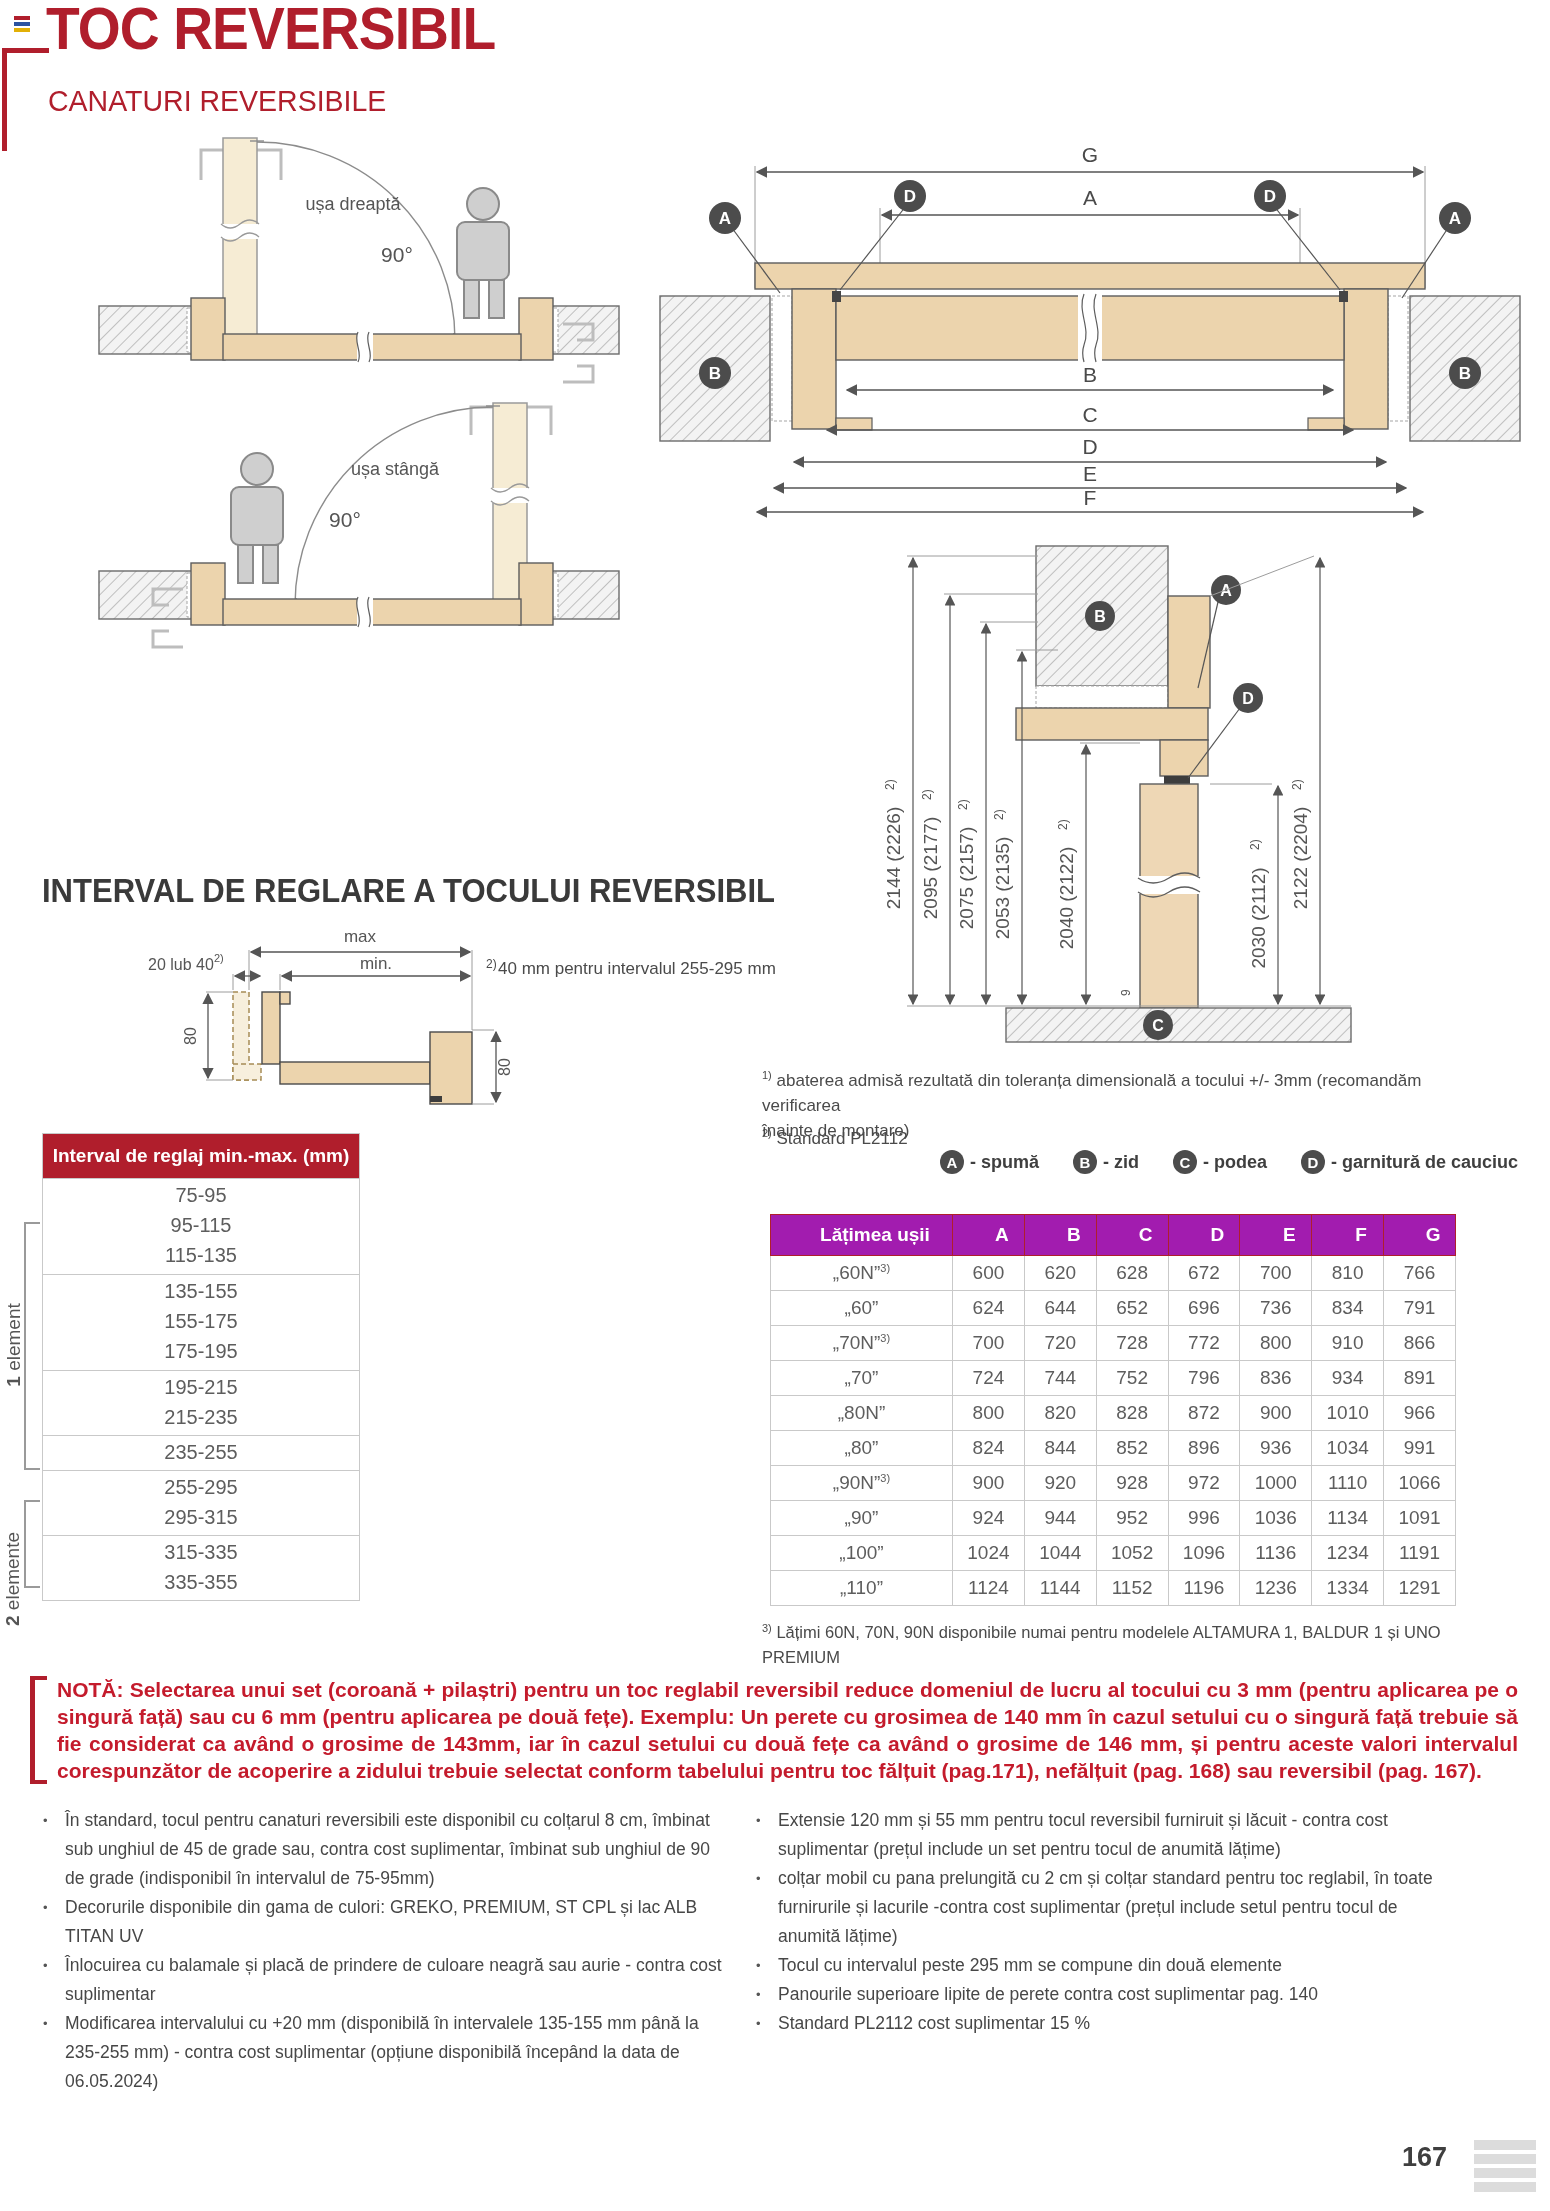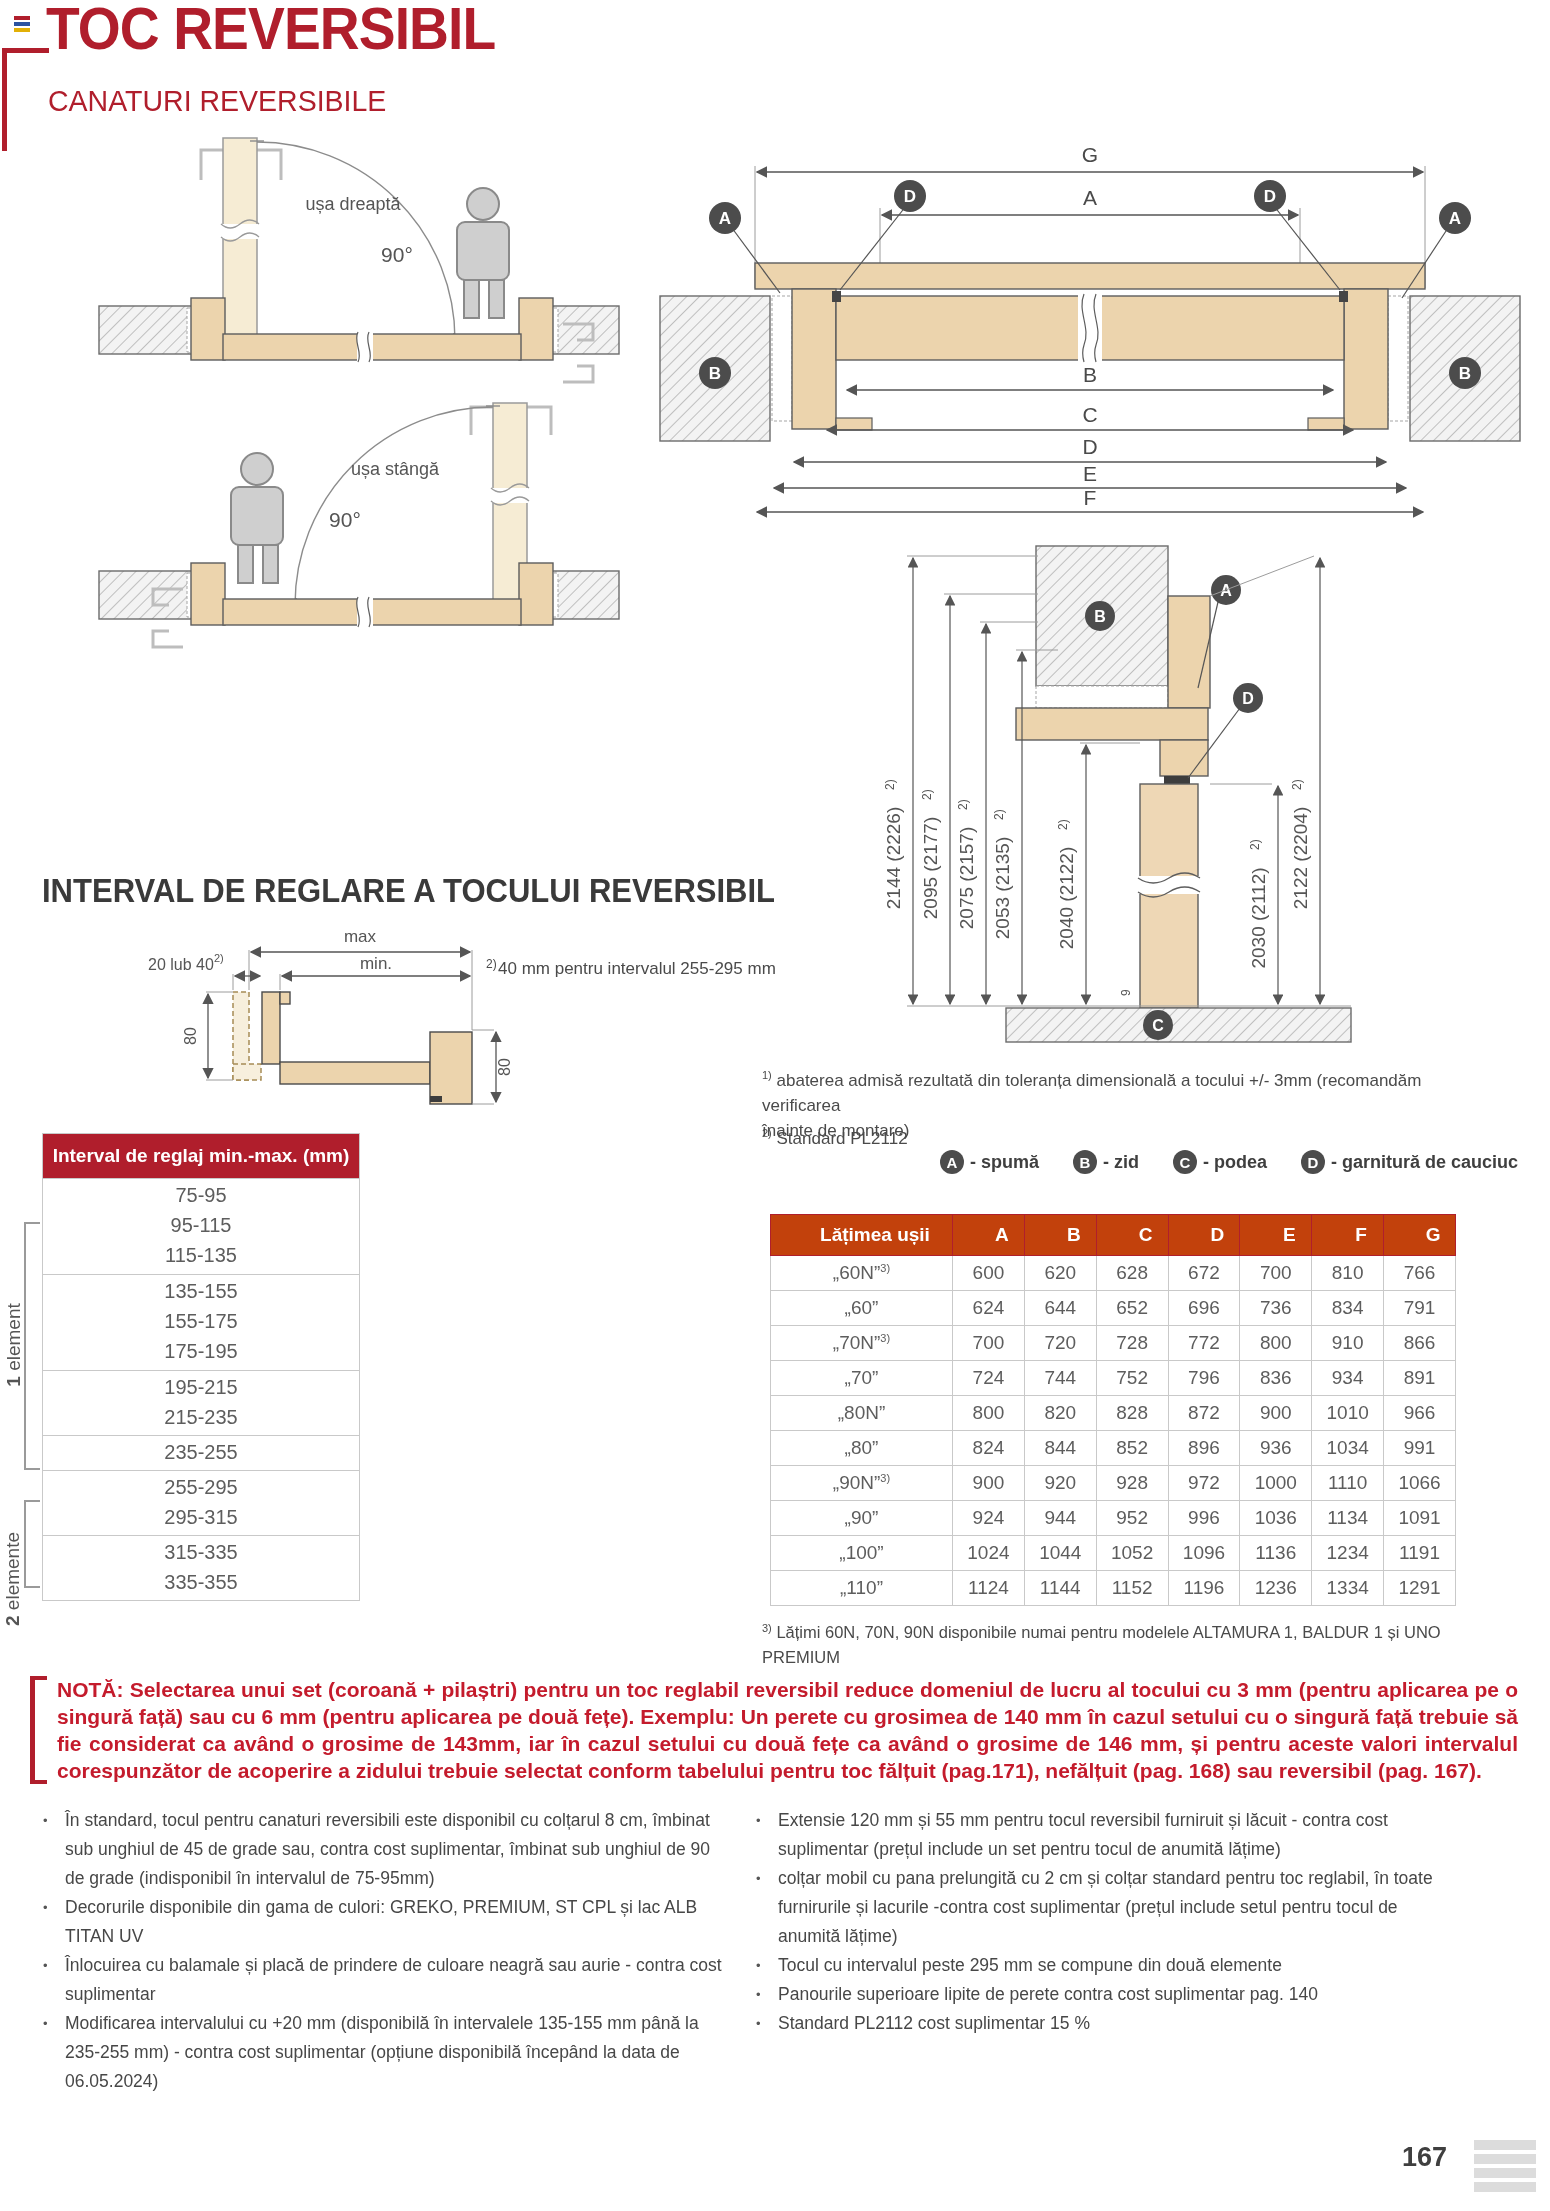--- a/index.html
+++ b/index.html
@@ -31,21 +31,21 @@
   .itable .ihead{background:#b01e2c;color:#fff;font-weight:700;font-size:19px;text-align:center;
       padding:11px 6px;}
   .itable .icell{border-top:1px solid #c9c9c9;text-align:center;font-size:20px;color:#5d5d5d;
       line-height:30px;padding:1px 0;white-space:pre-line;background:#fff;}
   .bracket-line{position:absolute;background:#9a9a9a;}
   .side-label{position:absolute;transform:rotate(-90deg);transform-origin:center;
       white-space:nowrap;font-size:19px;color:#555;}
   .side-label b{font-weight:700;}
   
   .stable{position:absolute;left:770px;top:1214px;width:686px;border-collapse:collapse;}
-  .stable th{background:#c2410c;color:#fff;font-size:19px;font-weight:700;height:38px;
+  .stable th{background:#a21caf;color:#fff;font-size:19px;font-weight:700;height:38px;
       border:1px solid #b01e2c;padding-left:28px;}
   .stable td{border:1px solid #c9c9c9;text-align:center;font-size:19px;color:#5d5d5d;height:32px;}
   .stable th:first-child{width:152px;}
   
   .nota{position:absolute;left:30px;top:1676px;width:1488px;display:flex;}
   .nota .brk{flex:0 0 12px;border-left:5px solid #b01e2c;border-top:4px solid #b01e2c;
       border-bottom:4px solid #b01e2c;margin-right:10px;}
   .nota p{margin:0;color:#c41b2c;font-weight:700;font-size:21px;line-height:27px;text-align:justify;}
   
   .bullets{position:absolute;margin:0;padding:0;list-style:none;}

